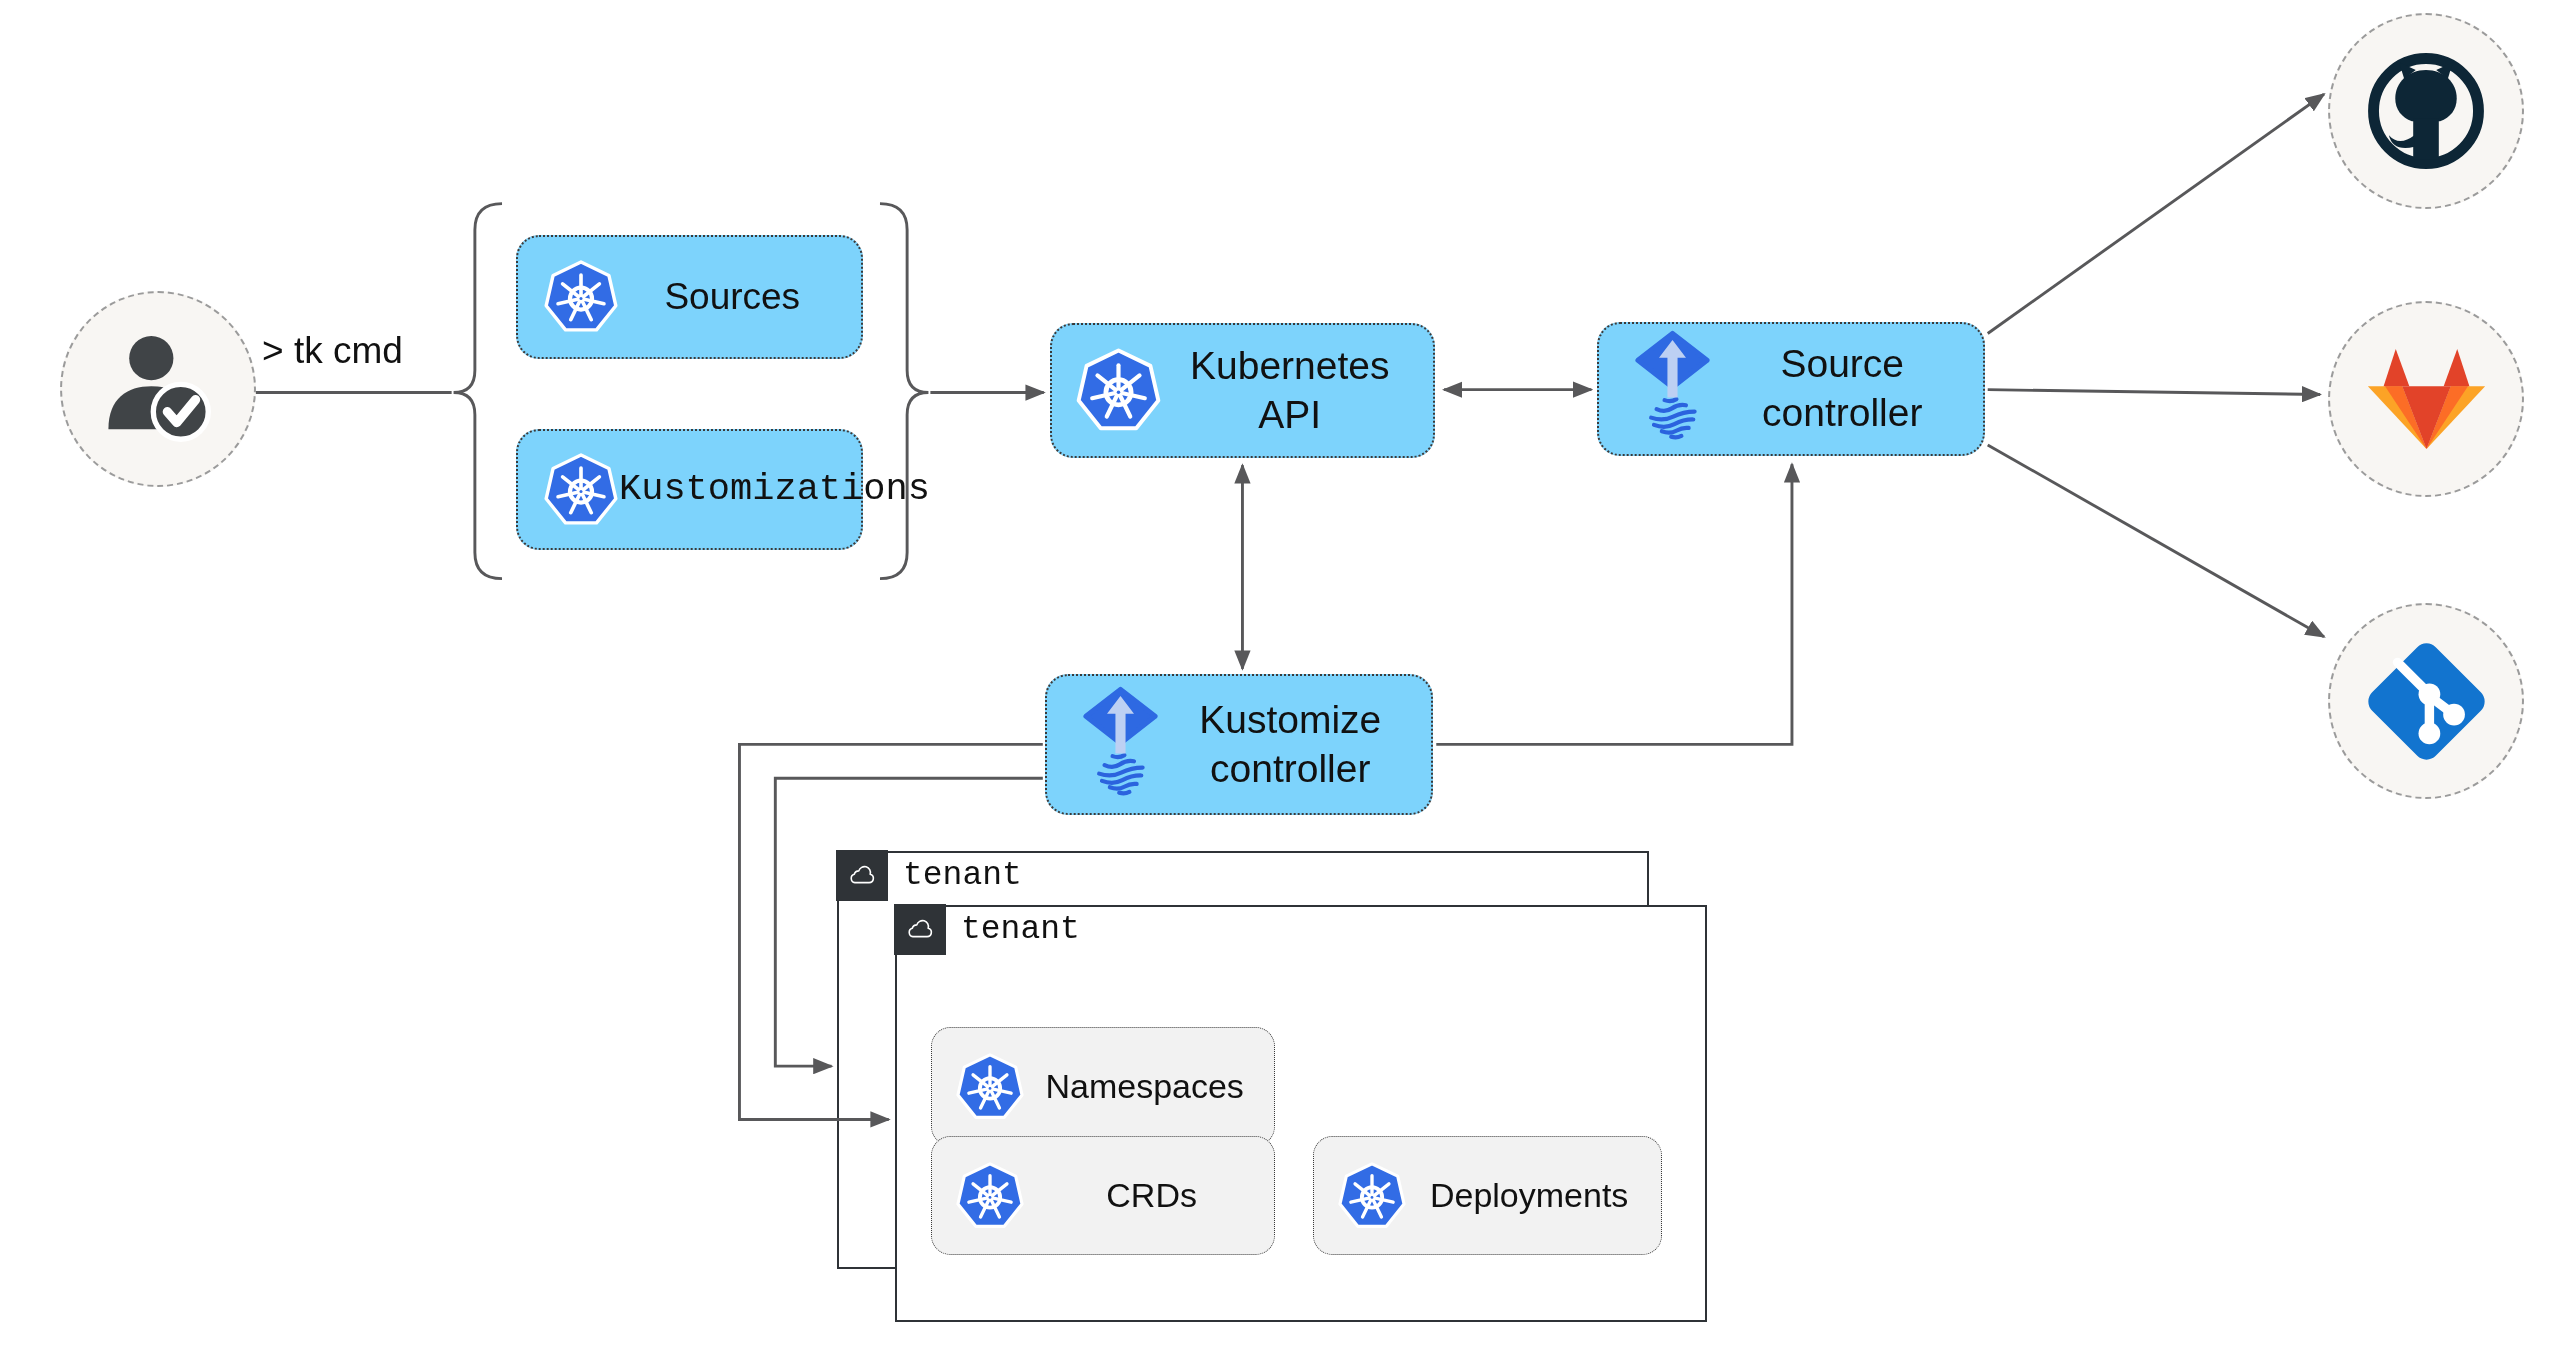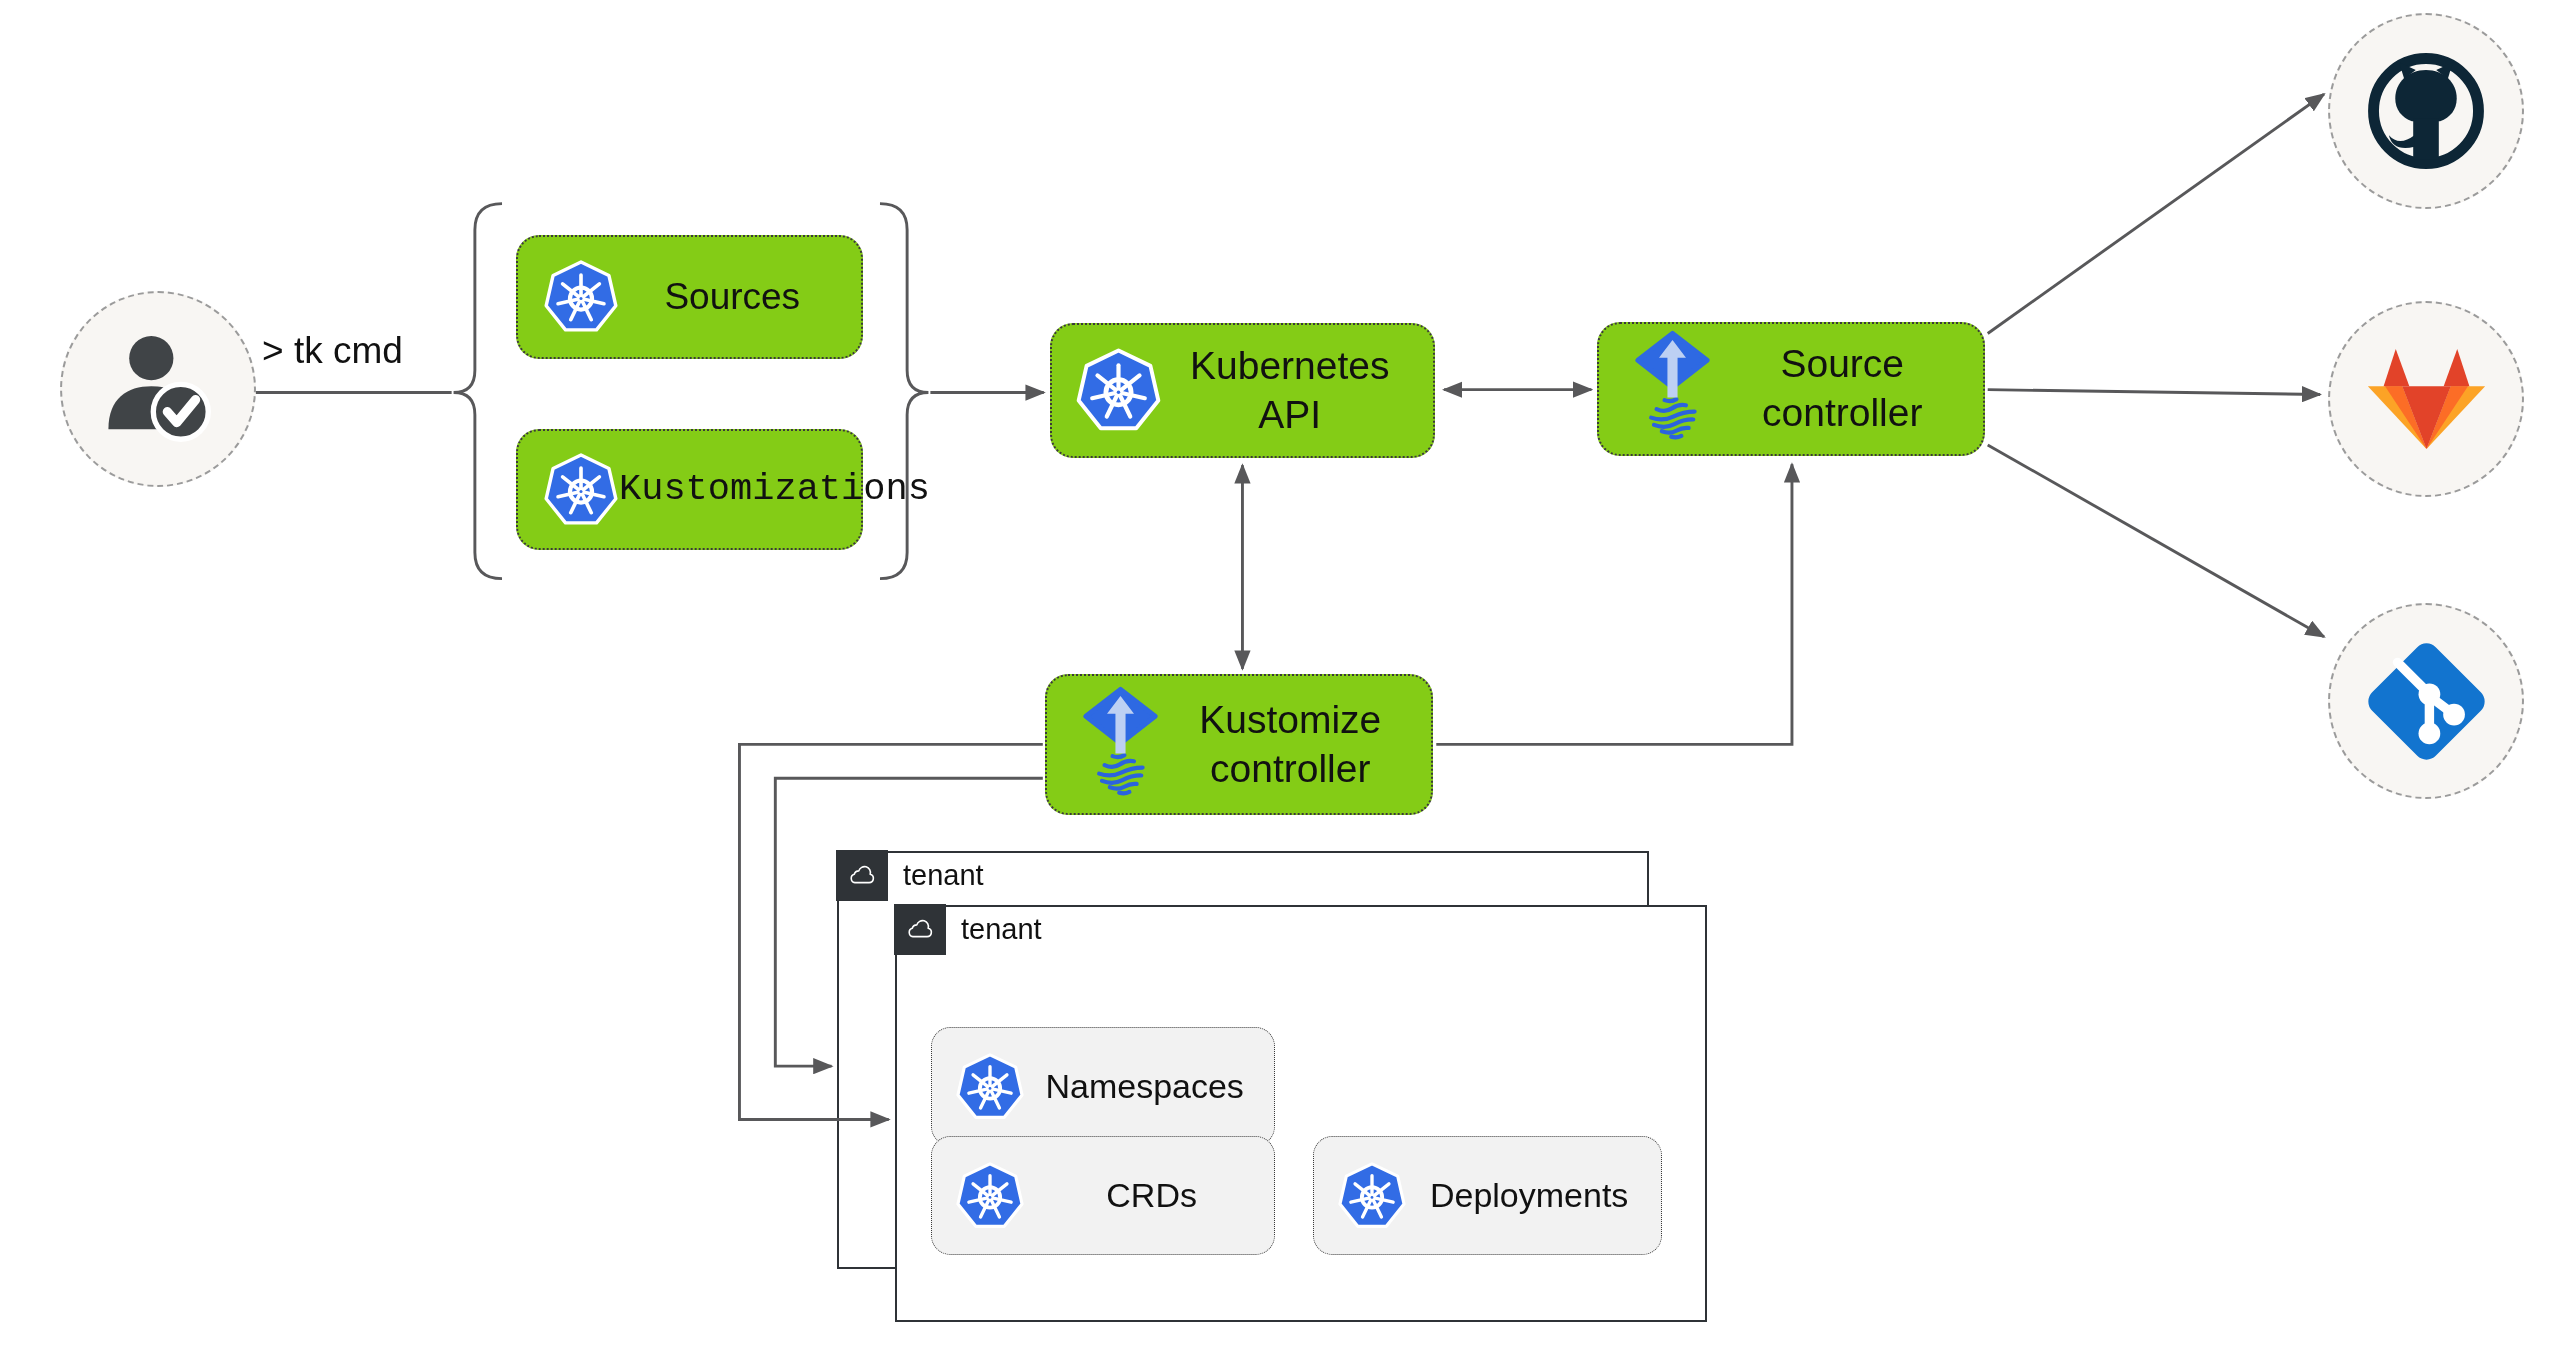--- a/index.html
+++ b/index.html
@@ -2,40 +2,40 @@
 <html><head>
 <meta charset="utf-8">
 <style>
   html,body{margin:0;padding:0;background:#ffffff;}
   #canvas{
     position:relative;width:2576px;height:1355px;background:#ffffff;
     font-family:"Liberation Sans",sans-serif;color:#111;overflow:hidden;
   }
   svg.layer{position:absolute;left:0;top:0;z-index:10;pointer-events:none;}
   .box{
-    position:absolute;background:#84cc16;border:2.4px dotted #3a3a3a;border-radius:23px;
+    position:absolute;background:#7dd3fc;border:2.4px dotted #3a3a3a;border-radius:23px;
     display:flex;align-items:center;box-sizing:border-box;z-index:4;
   }
   .box .nlabel{flex:1;text-align:center;font-size:39px;line-height:1.25;white-space:pre-line;padding-right:15.5px;}
   .resource{
     position:absolute;background:#f2f2f2;border:1.9px dotted #3a3a3a;border-radius:19.4px;
     display:flex;align-items:center;box-sizing:border-box;
   }
   .resource .rlabel{flex:1;text-align:center;font-size:34px;padding-right:9.7px;}
   .circle{
     position:absolute;width:196px;height:196px;border-radius:50%;
     background:#f8f6f3;border:2.9px dashed #9b9b9b;box-sizing:border-box;
     display:flex;align-items:center;justify-content:center;z-index:4;
   }
   .tenant{position:absolute;background:#ffffff;border:2.9px solid #2f3337;box-sizing:border-box;}
   .tenant-tab{
     position:absolute;left:-2.9px;top:-2.9px;width:52px;height:51px;background:#2f3337;
     display:flex;align-items:center;justify-content:center;
   }
-  .tenant-name{position:absolute;left:64px;top:-2.9px;height:51px;line-height:51px;font-size:29px;}
+  .tenant-name{position:absolute;left:64px;top:-2.9px;height:51px;line-height:51px;font-size:33px;font-family:Liberation Mono, monospace;}
   .cmd-label{position:absolute;left:262px;top:330px;width:184px;font-size:37px;z-index:4;}
   .icon{flex:none;}
 </style>
 </head>
 <body>
 
 <div id="canvas">
 
   <svg width="0" height="0" style="position:absolute" aria-hidden="true">
     <defs>

